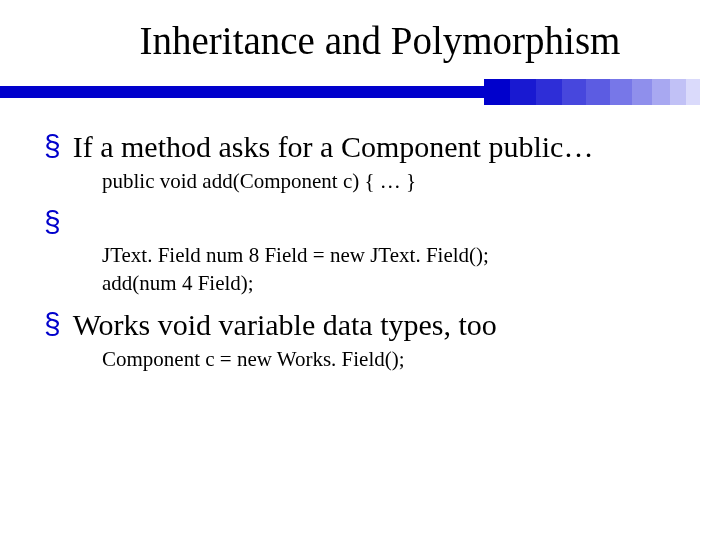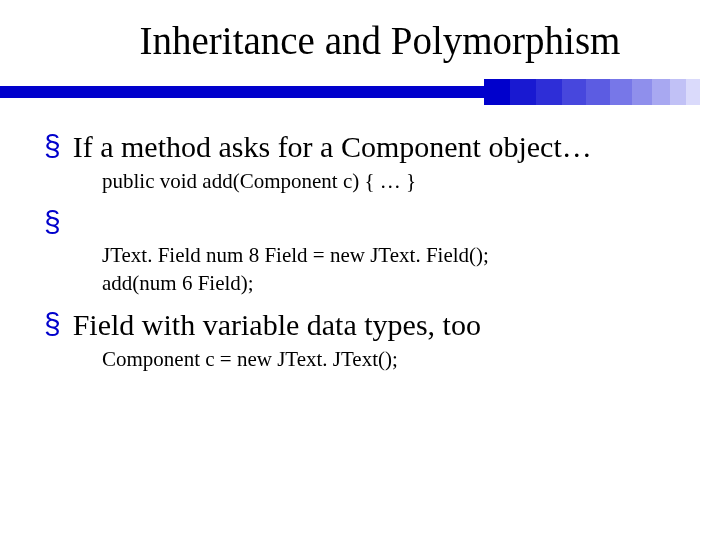--- a/index.html
+++ b/index.html
@@ -39,41 +39,41 @@
         <span style="background: rgb(193, 193, 246); width: 16px;"></span>
         <span style="background: rgb(218, 218, 251); width: 14px;"></span>
       </div>
   </div>
 
   <div class="content">
 
     <div class="item">
       <div class="bullet-line">
         <span class="bullet">§</span>
-        <span class="bullet-text">If a method asks for a Component object…</span>
+        <span class="bullet-text">If a method asks for a Component public…</span>
       </div>
       <div class="sub">
         <span class="sub-line">public void add(Component c) { … }</span>
       </div>
     </div>
 
     <div class="item">
       <div class="bullet-line">
         <span class="bullet">§</span>
       </div>
       <div class="sub">
         <span class="sub-line">JText. Field num 8 Field = new JText. Field();</span>
-        <span class="sub-line">add(num 6 Field);</span>
+        <span class="sub-line">add(num 4 Field);</span>
       </div>
     </div>
 
     <div class="item">
       <div class="bullet-line">
         <span class="bullet">§</span>
-        <span class="bullet-text">Field with variable data types, too</span>
+        <span class="bullet-text">Works void variable data types, too</span>
       </div>
       <div class="sub">
-        <span class="sub-line">Component c = new JText. JText();</span>
+        <span class="sub-line">Component c = new Works. Field();</span>
       </div>
     </div>
 
   </div>
 </div>
 
 </body></html>

